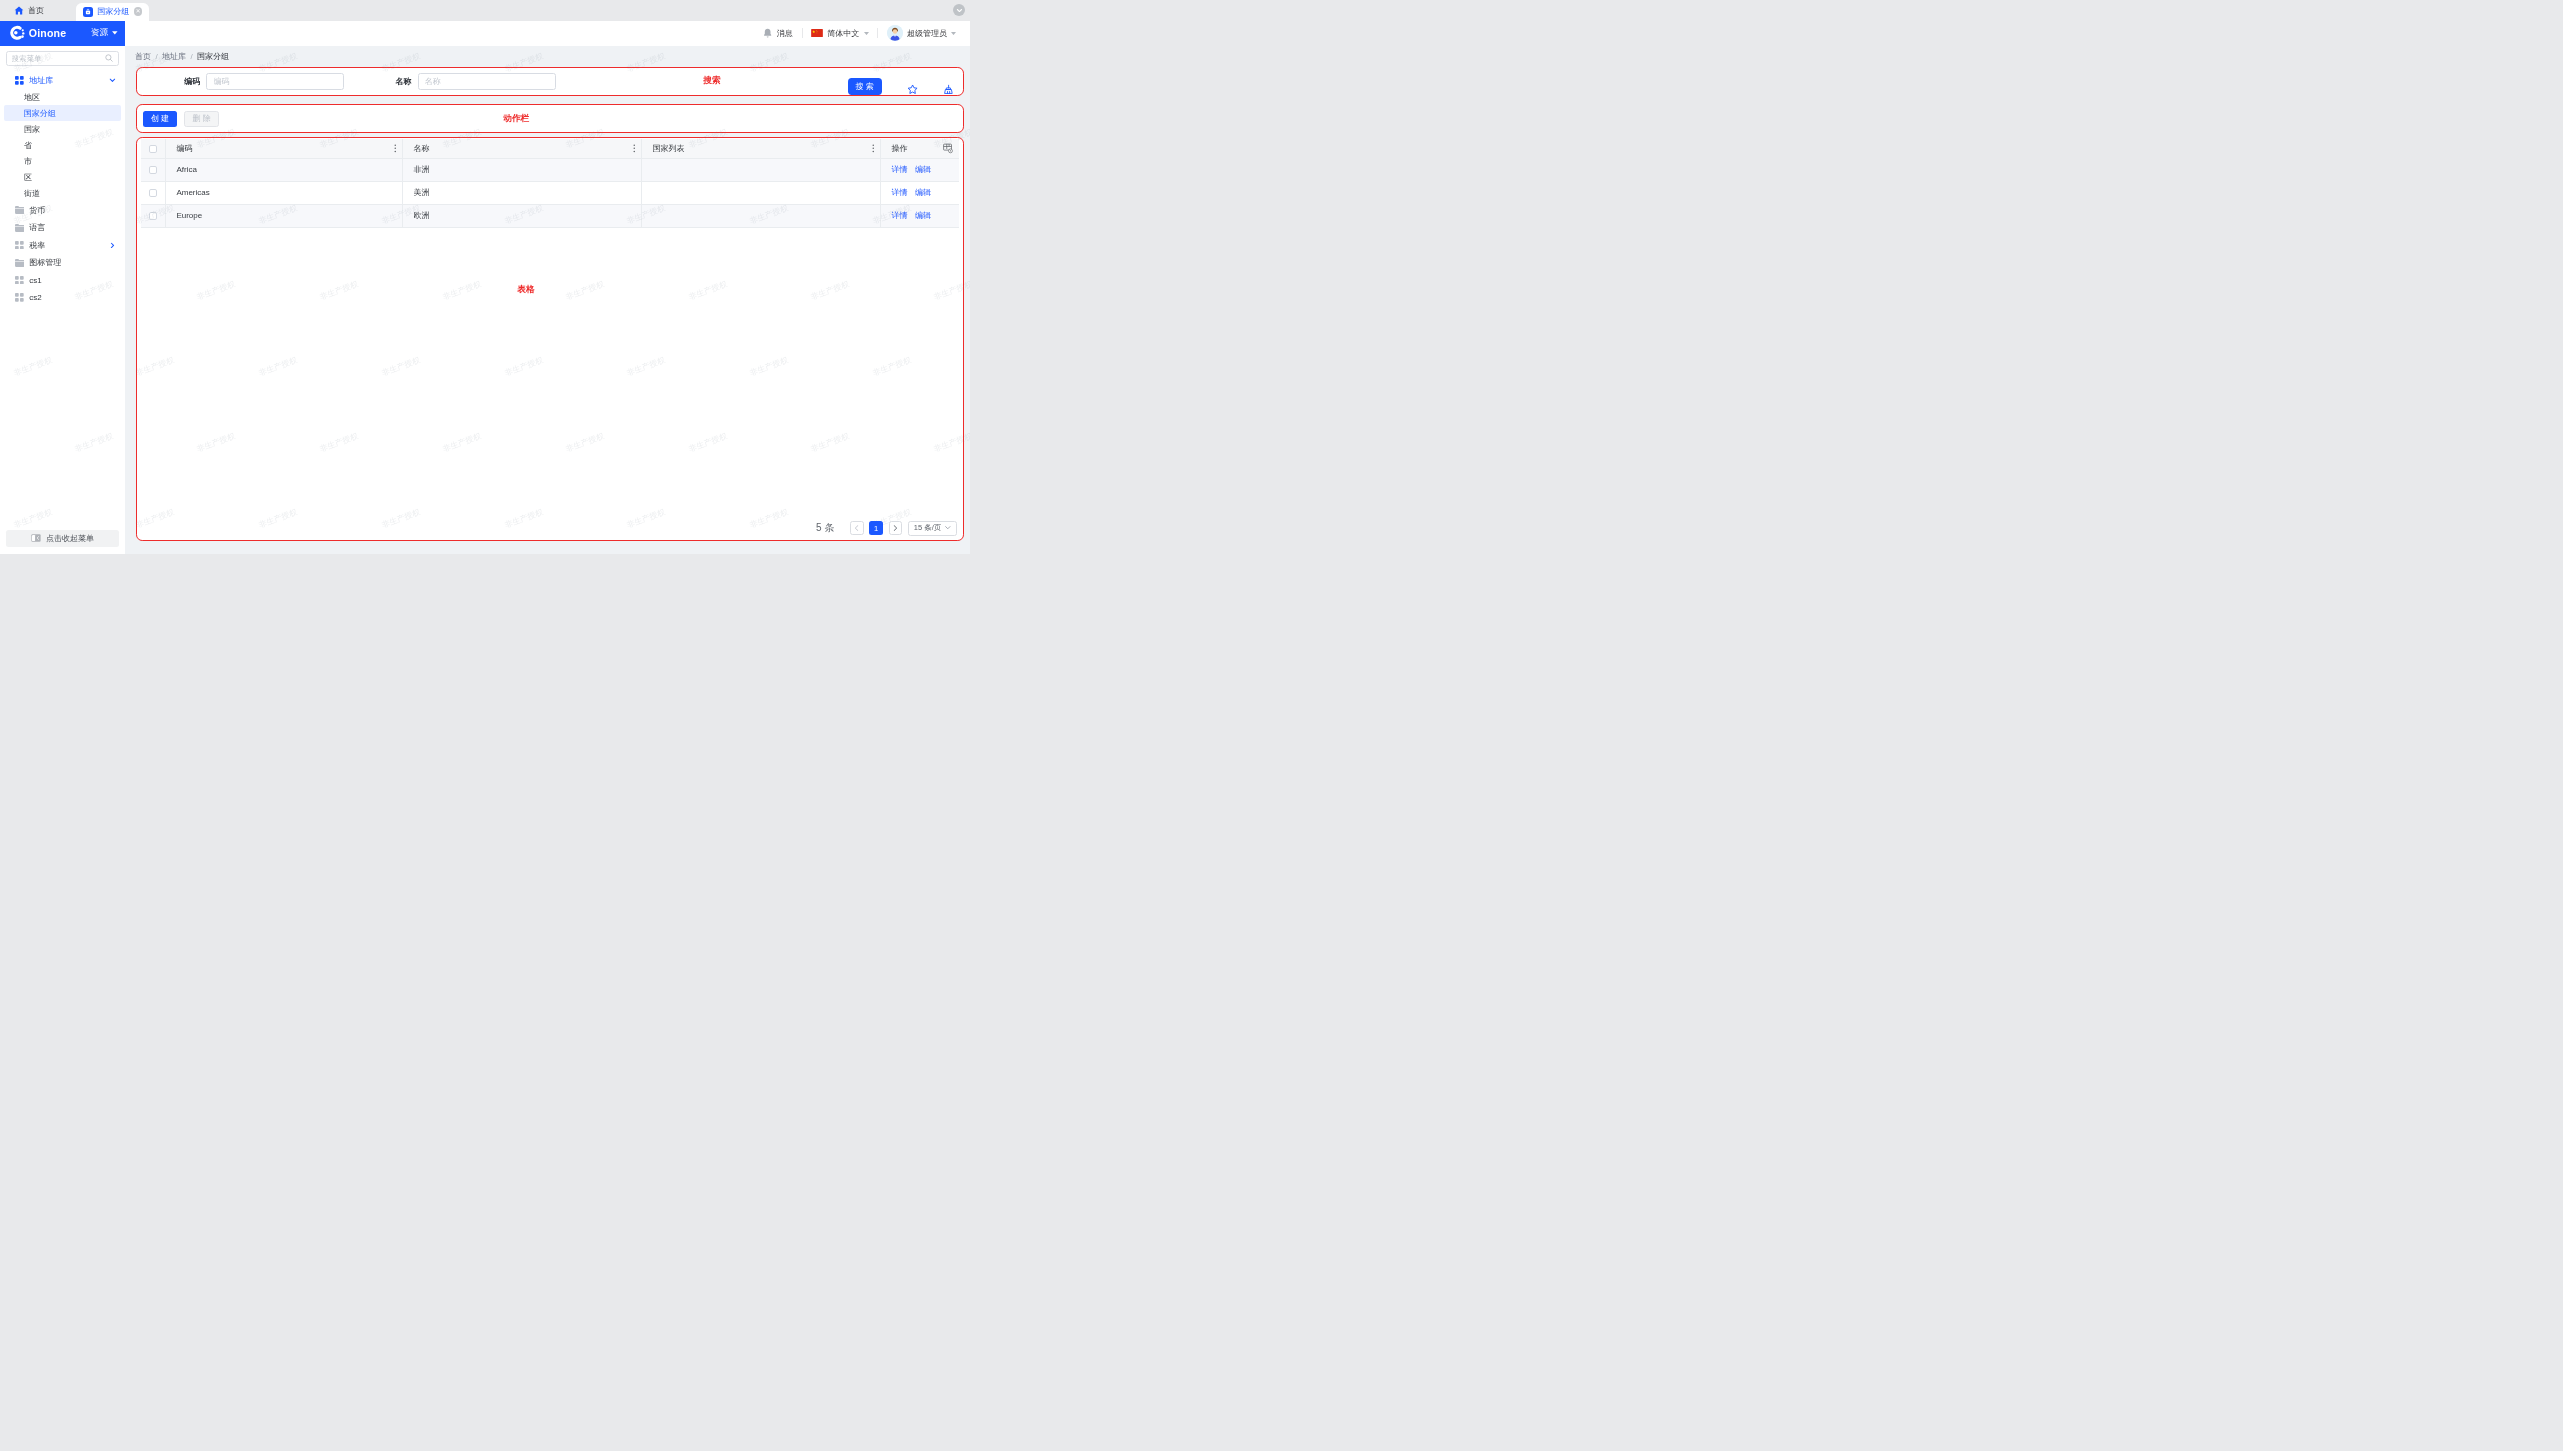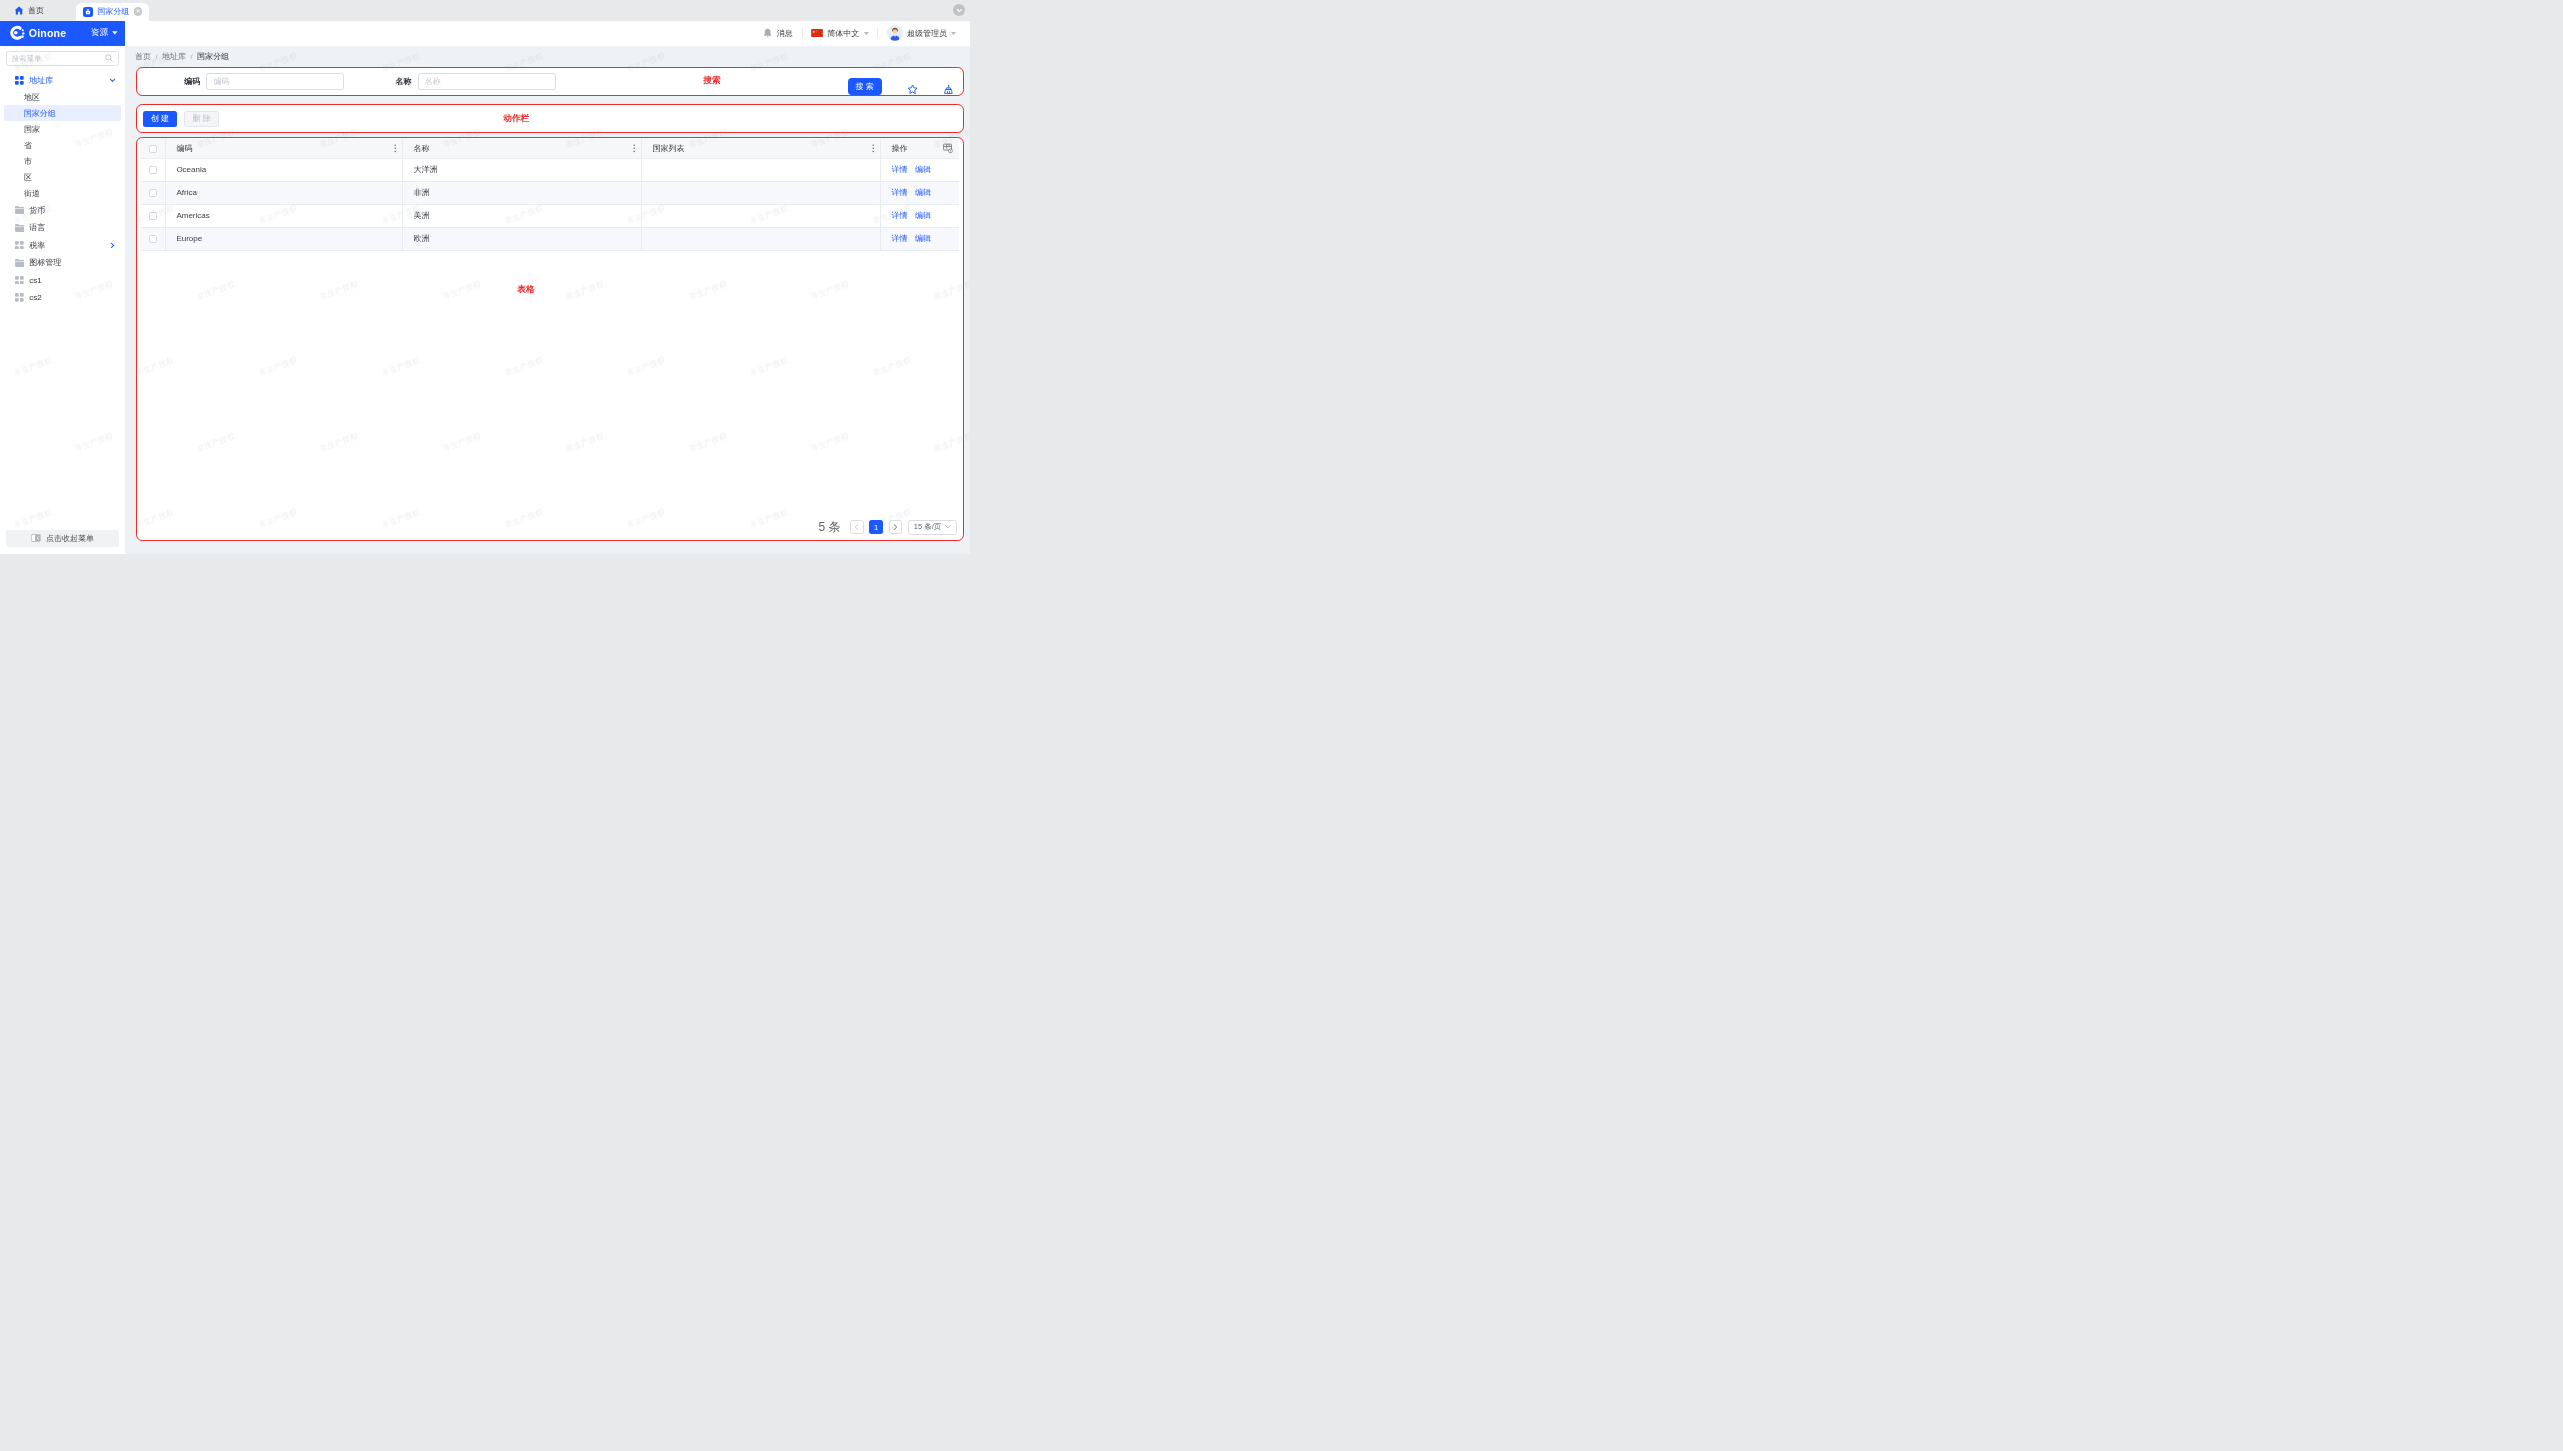--- a/index.html
+++ b/index.html
@@ -91,21 +91,21 @@
   .th-flex { display:flex; align-items:center; justify-content:space-between; padding:0 5.6px 0 10px; }
   .cell-pad { padding-left:10px; }
   .cb-cell { text-align:center; }
   .checkbox { display:inline-block; width:8px; height:8px; border:0.6px solid #d3d8e0; border-radius:1.9px;
               background:#fff; vertical-align:middle; cursor:pointer; }
   .ops { padding-left:10px; }
   .op-link { color:#2158ff; cursor:pointer; margin-right:7.5px; }
   .anno-table { left:380px; top:146px; }
 
   .pagination { position:absolute; right:6.2px; bottom:4.4px; display:flex; align-items:center; gap:5.6px; z-index:55; }
-  .pg-total { font-size:12px; color:#5f646b; margin-right:4px; }
+  .pg-total { font-size:10px; color:#5f646b; margin-right:10px; }
   .pg-btn { width:13.7px; height:13.7px; border:0.6px solid #dadde2; border-radius:2.5px; background:#fff;
             display:flex; align-items:center; justify-content:center; cursor:pointer; }
   .pg-page { width:13.7px; height:13.7px; border-radius:2.5px; background:#1b58ff; color:#fff; font-size:7.5px;
              display:flex; align-items:center; justify-content:center; cursor:pointer; }
   .pg-size { height:15px; border:0.6px solid #dadde2; border-radius:2.5px; background:#fff; display:flex;
              align-items:center; gap:3.7px; padding:0 5px; font-size:7.5px; color:#5f646b; cursor:pointer; }
 
   
   .watermark-layer { position:absolute; left:0; top:46px; right:0; bottom:0; pointer-events:none; z-index:50; overflow:hidden; }
   .wm { position:absolute; font-size:8px; color:rgba(130,142,155,0.16); transform:rotate(-20deg); white-space:nowrap; }
@@ -441,27 +441,20 @@
                         <path d="M1 5.6h12.6M6 1.8v7.8M9.8 1.8v3.8"></path>
                       </g>
                       <circle cx="12" cy="12.6" r="3.1" fill="#fff" stroke="#5f6368" stroke-width="1.1"></circle>
                       <circle cx="12" cy="12.6" r="1" fill="#5f6368"></circle>
                     </svg>
               </div>
                 </th>
             </tr>
           </thead>
           <tbody>
-              <tr>
-                <td class="cb-cell"><span class="checkbox"></span></td>
-                <td class="cell-pad">Oceania</td>
-                <td class="cell-pad">大洋洲</td>
-                <td class="cell-pad"></td>
-                <td class="ops"><span class="op-link">详情</span><span class="op-link">编辑</span></td>
-              </tr>
               <tr class="zebra">
                 <td class="cb-cell"><span class="checkbox"></span></td>
                 <td class="cell-pad">Africa</td>
                 <td class="cell-pad">非洲</td>
                 <td class="cell-pad"></td>
                 <td class="ops"><span class="op-link">详情</span><span class="op-link">编辑</span></td>
               </tr>
               <tr>
                 <td class="cb-cell"><span class="checkbox"></span></td>
                 <td class="cell-pad">Americas</td>

